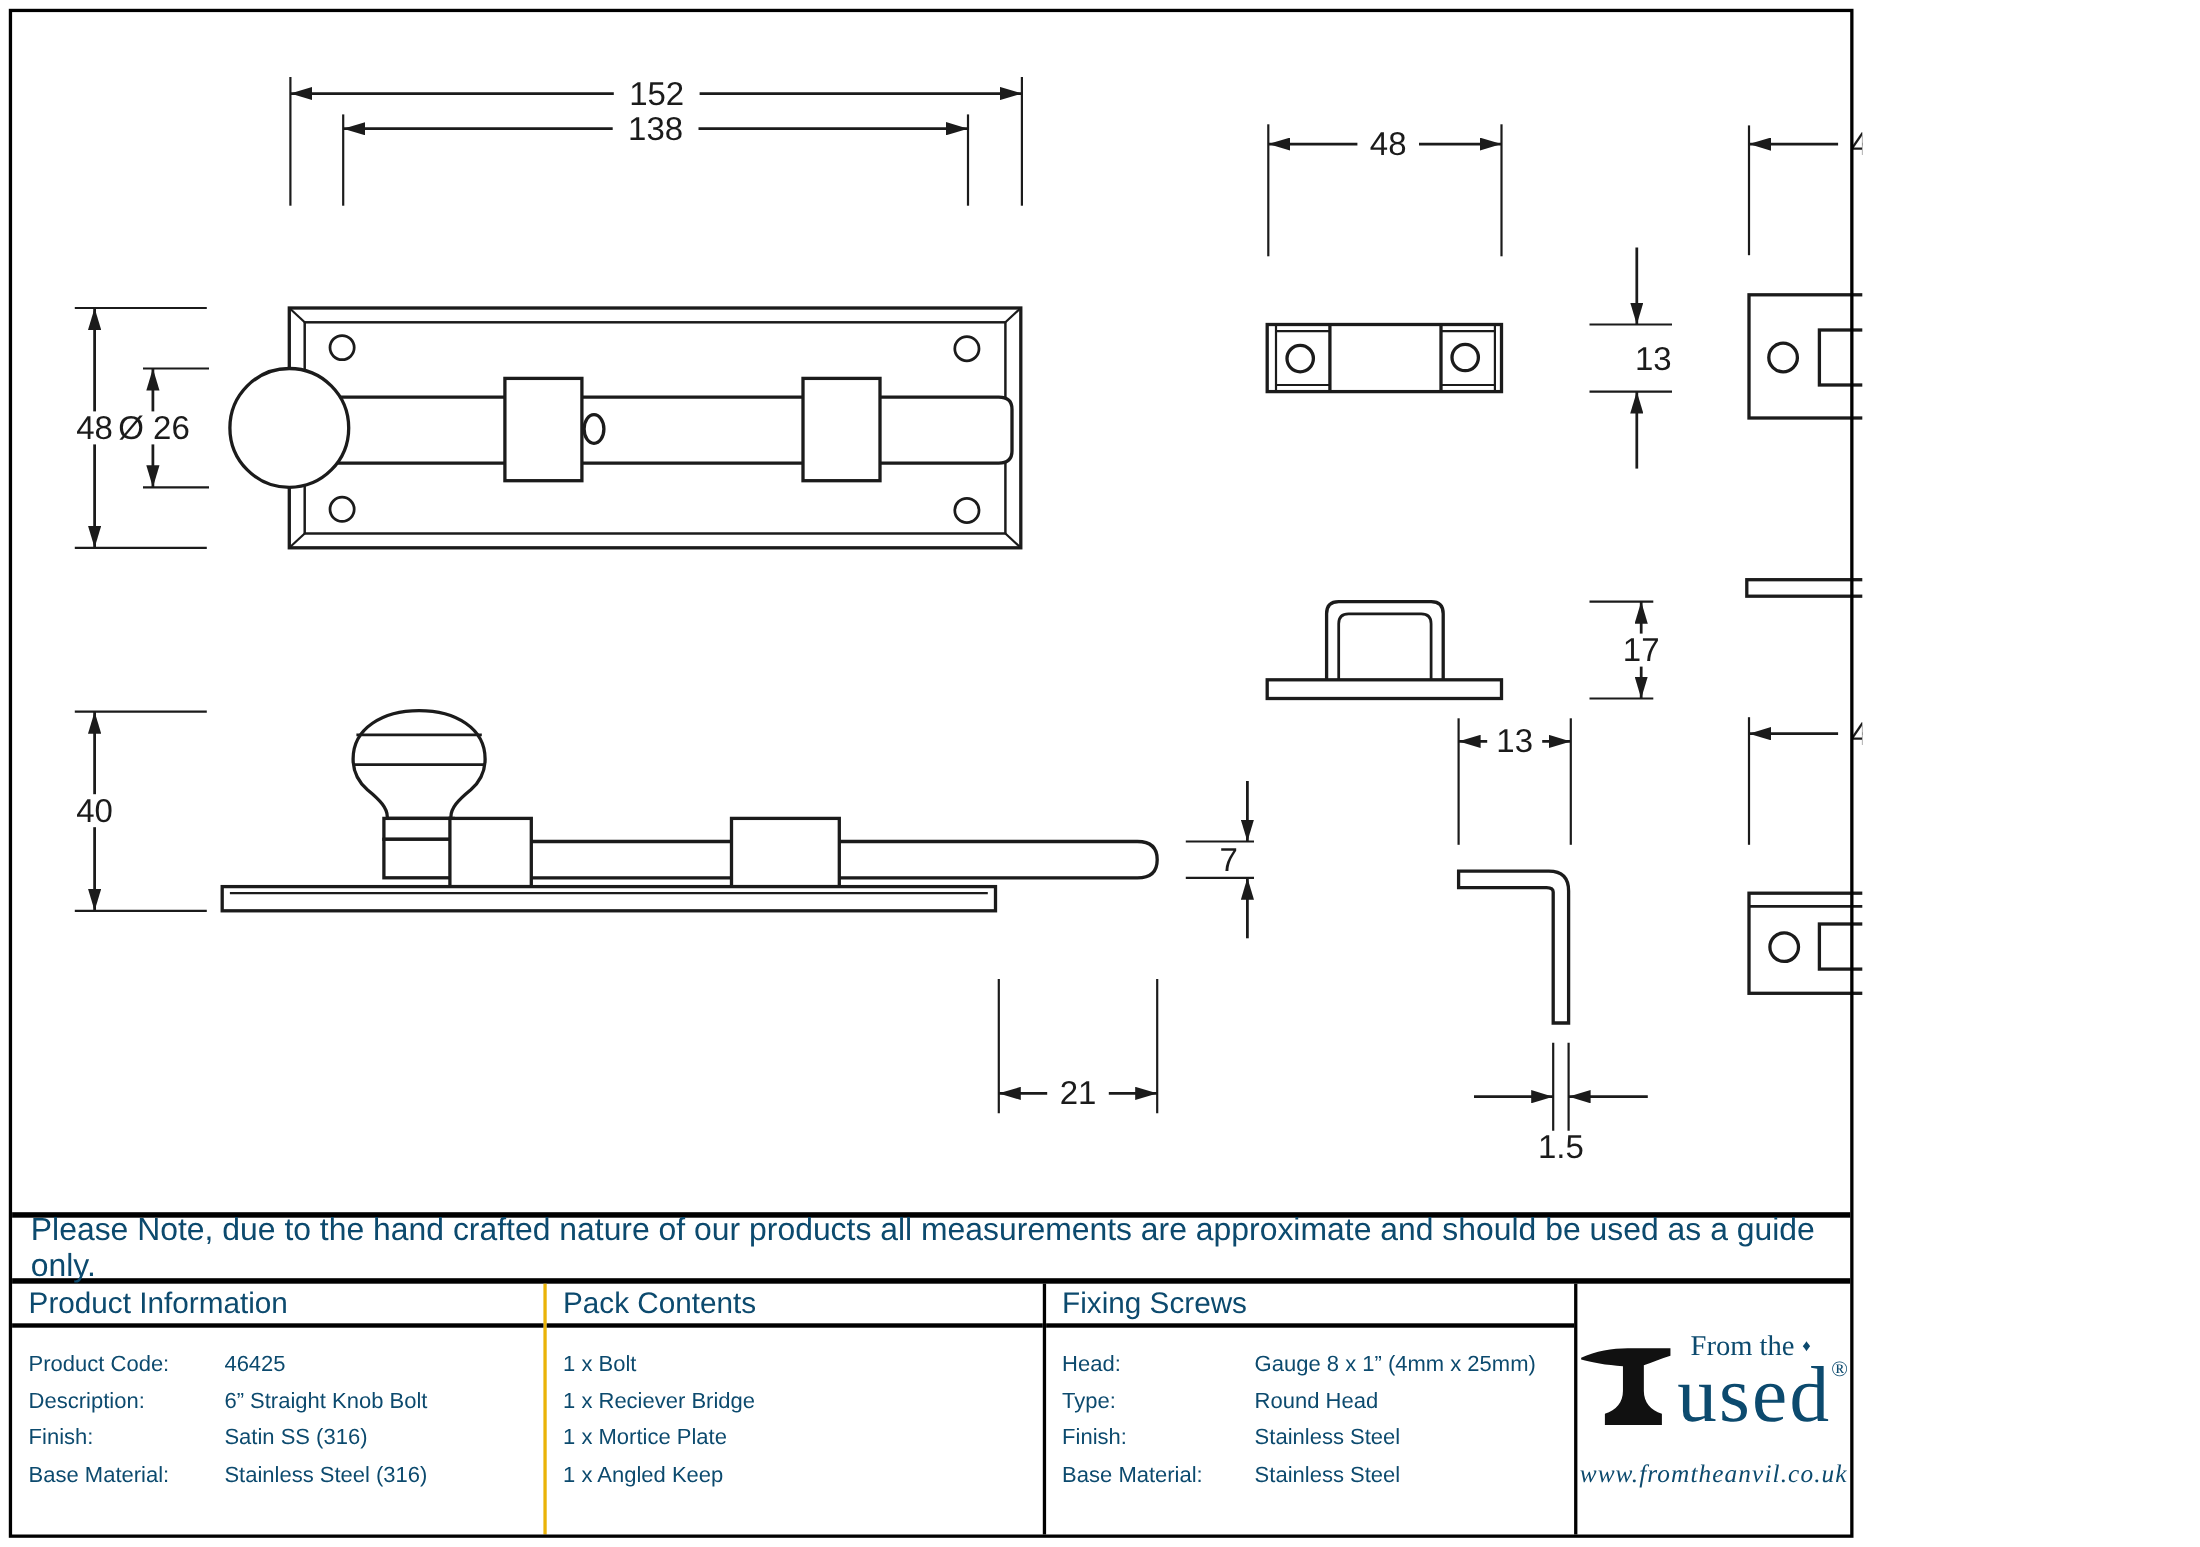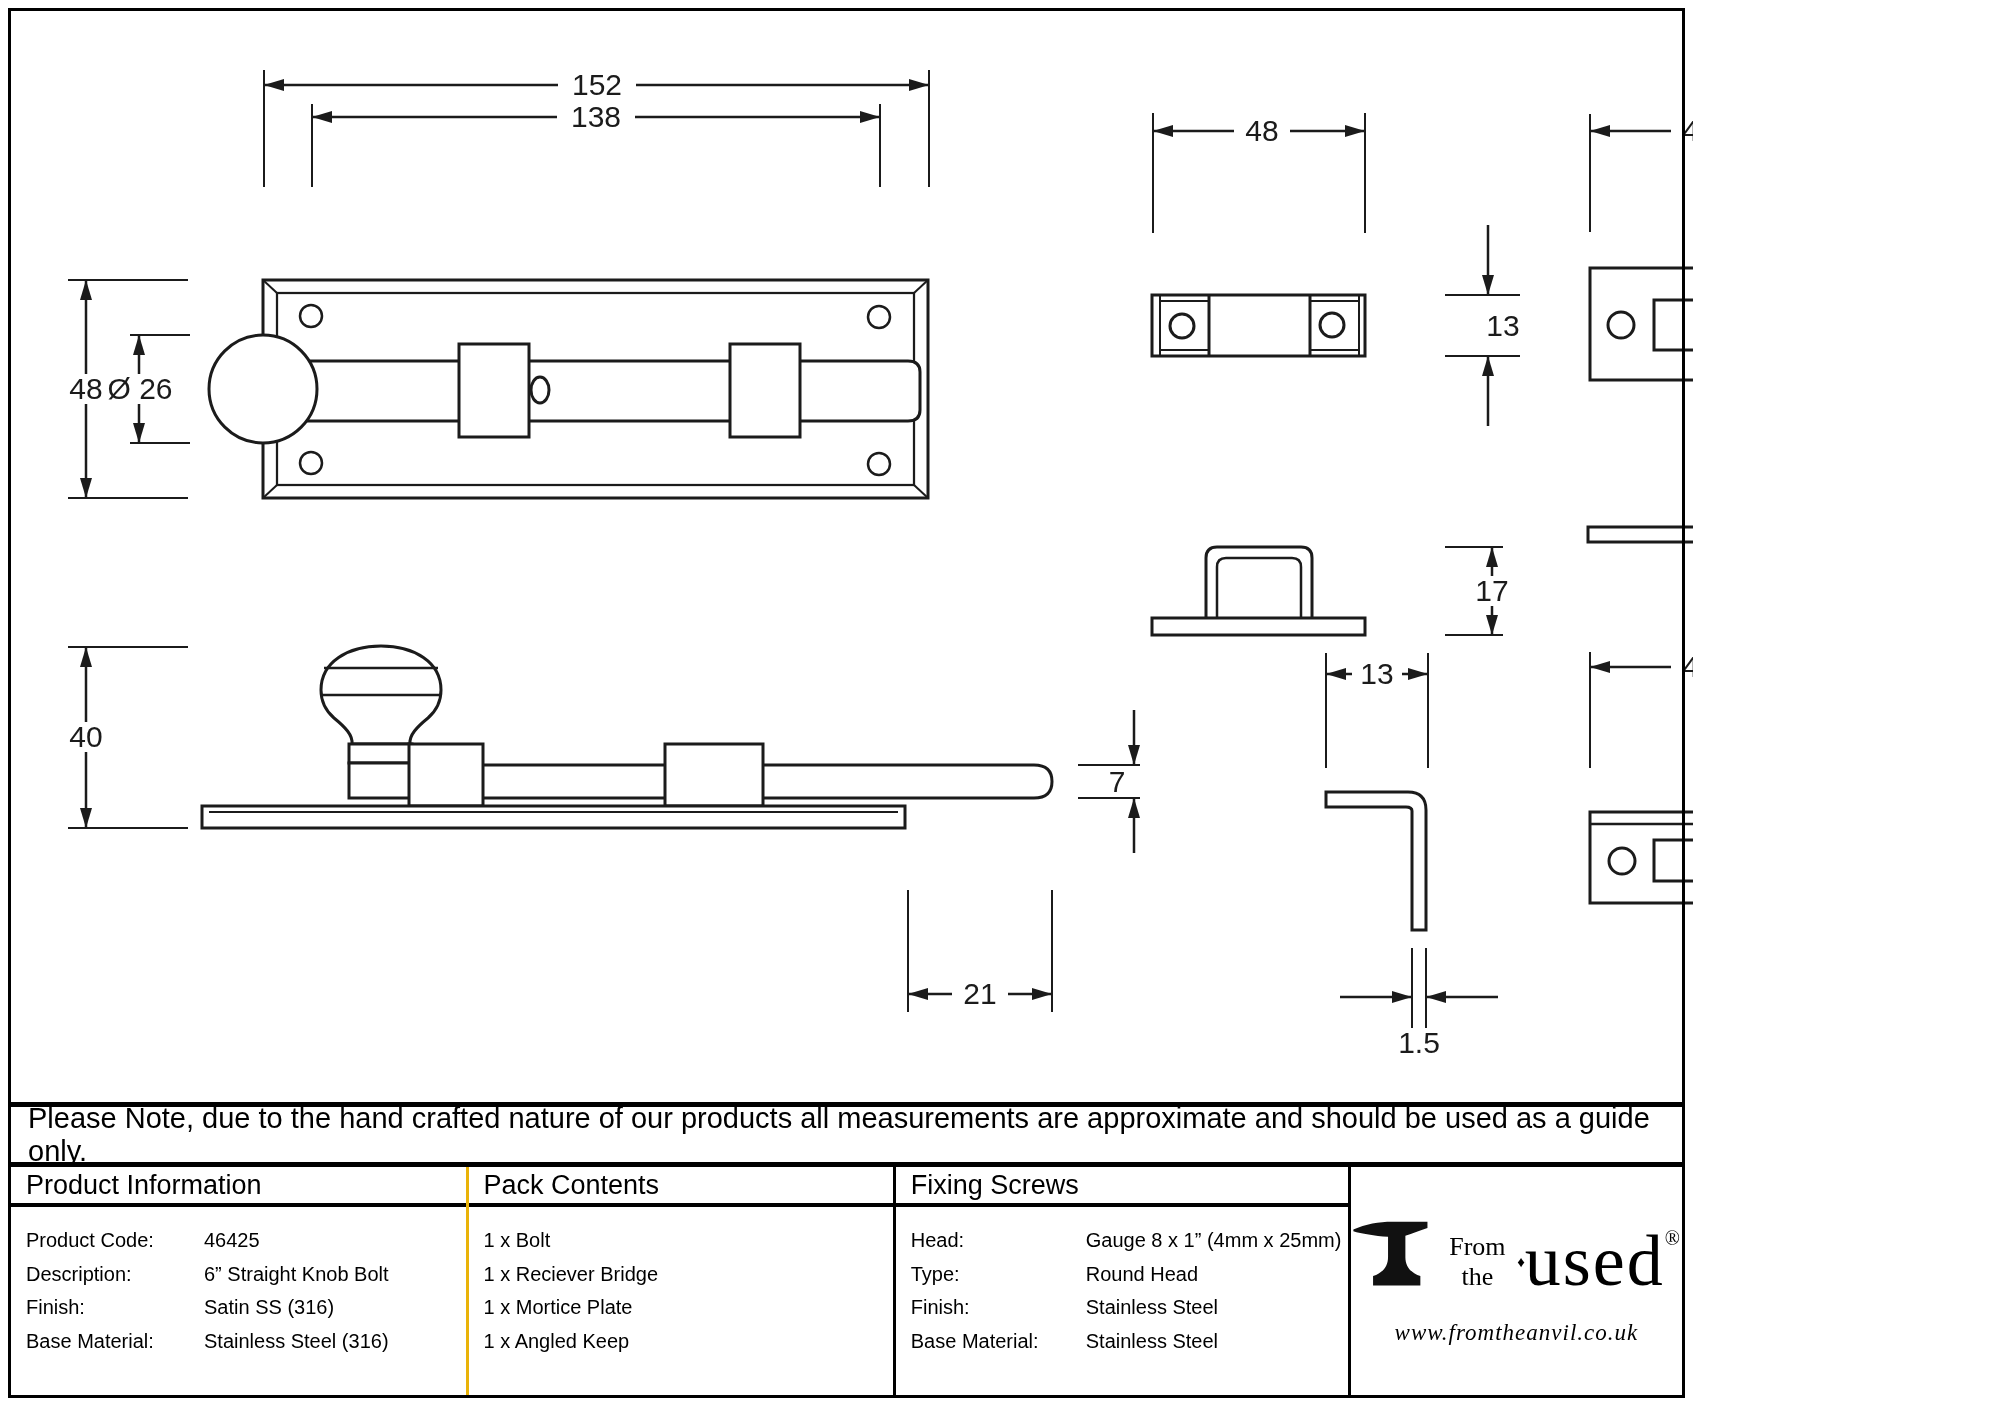--- a/index.html
+++ b/index.html
@@ -1,16 +1,16 @@
 <!DOCTYPE html>
 <html><head>
 <meta charset="utf-8">
 <style>
   html,body{margin:0;padding:0;background:#ffffff;}
-  .page{position:relative;width:1693px;height:1406px;background:#fff;font-family:"Liberation Sans",sans-serif;color:#000000;overflow:hidden;}
+  .page{position:relative;width:1693px;height:1406px;background:#fff;font-family:"Liberation Sans",sans-serif;color:#0c4a6e;overflow:hidden;}
   .frame{position:absolute;left:8px;top:8px;right:8px;bottom:8px;border:3px solid #000;pointer-events:none;}
   svg text{font-family:"Liberation Sans",sans-serif;font-size:30px;fill:#1b1b1b;}
   .drawing{position:absolute;left:0;top:0;}
 
   .info{position:absolute;left:11px;right:11px;top:1102px;bottom:11px;border-top:5px solid #000;display:flex;flex-direction:column;}
   .note-row{height:55px;border-bottom:5px solid #000;display:flex;align-items:center;padding-left:17px;font-size:29px;}
   .cols{flex:1;display:flex;min-height:0;}
   .col{box-sizing:border-box;}
   .col1{width:559px;border-right:3px solid #eab308;}
   .col2{width:522px;border-right:3px solid #000;}
@@ -19,21 +19,21 @@
   .col-header{height:36px;line-height:37px;border-bottom:4px solid #000;padding-left:15px;font-size:27px;}
   .col-body{padding:17px 0 0 15px;font-size:20px;}
   .kv-row{display:flex;height:33.5px;align-items:center;}
   .kv-label{width:178px;}
   .list-item{height:33.5px;display:flex;align-items:center;}
   .col3 .kv-label{width:175px;}
 
   .logo{display:flex;flex-direction:column;align-items:center;}
   .logo-main{display:flex;align-items:flex-end;}
   .anvil-svg{width:88px;height:76px;display:block;}
-  .logo-right{display:flex;flex-direction:row;align-items:flex-start;margin-left:3px;text-align:center;}
+  .logo-right{display:flex;flex-direction:column;align-items:flex-start;margin-left:3px;}
   .from-the{font-family:"Liberation Serif",serif;font-size:26px;display:flex;align-items:center;gap:7px;margin-left:12px;}
   .diamond{font-size:15px;line-height:1;}
   .nvil-row{font-family:"Liberation Serif",serif;font-size:72px;line-height:0.82;letter-spacing:2px;display:flex;align-items:flex-start;}
   .reg{font-size:20px;margin-top:-2px;font-family:"Liberation Serif",serif;}
   .logo-url{font-family:"Liberation Serif",serif;font-style:italic;font-size:23px;margin-top:28px;letter-spacing:1px;}
 </style>
 </head>
 <body>
 
 <div class="page">

